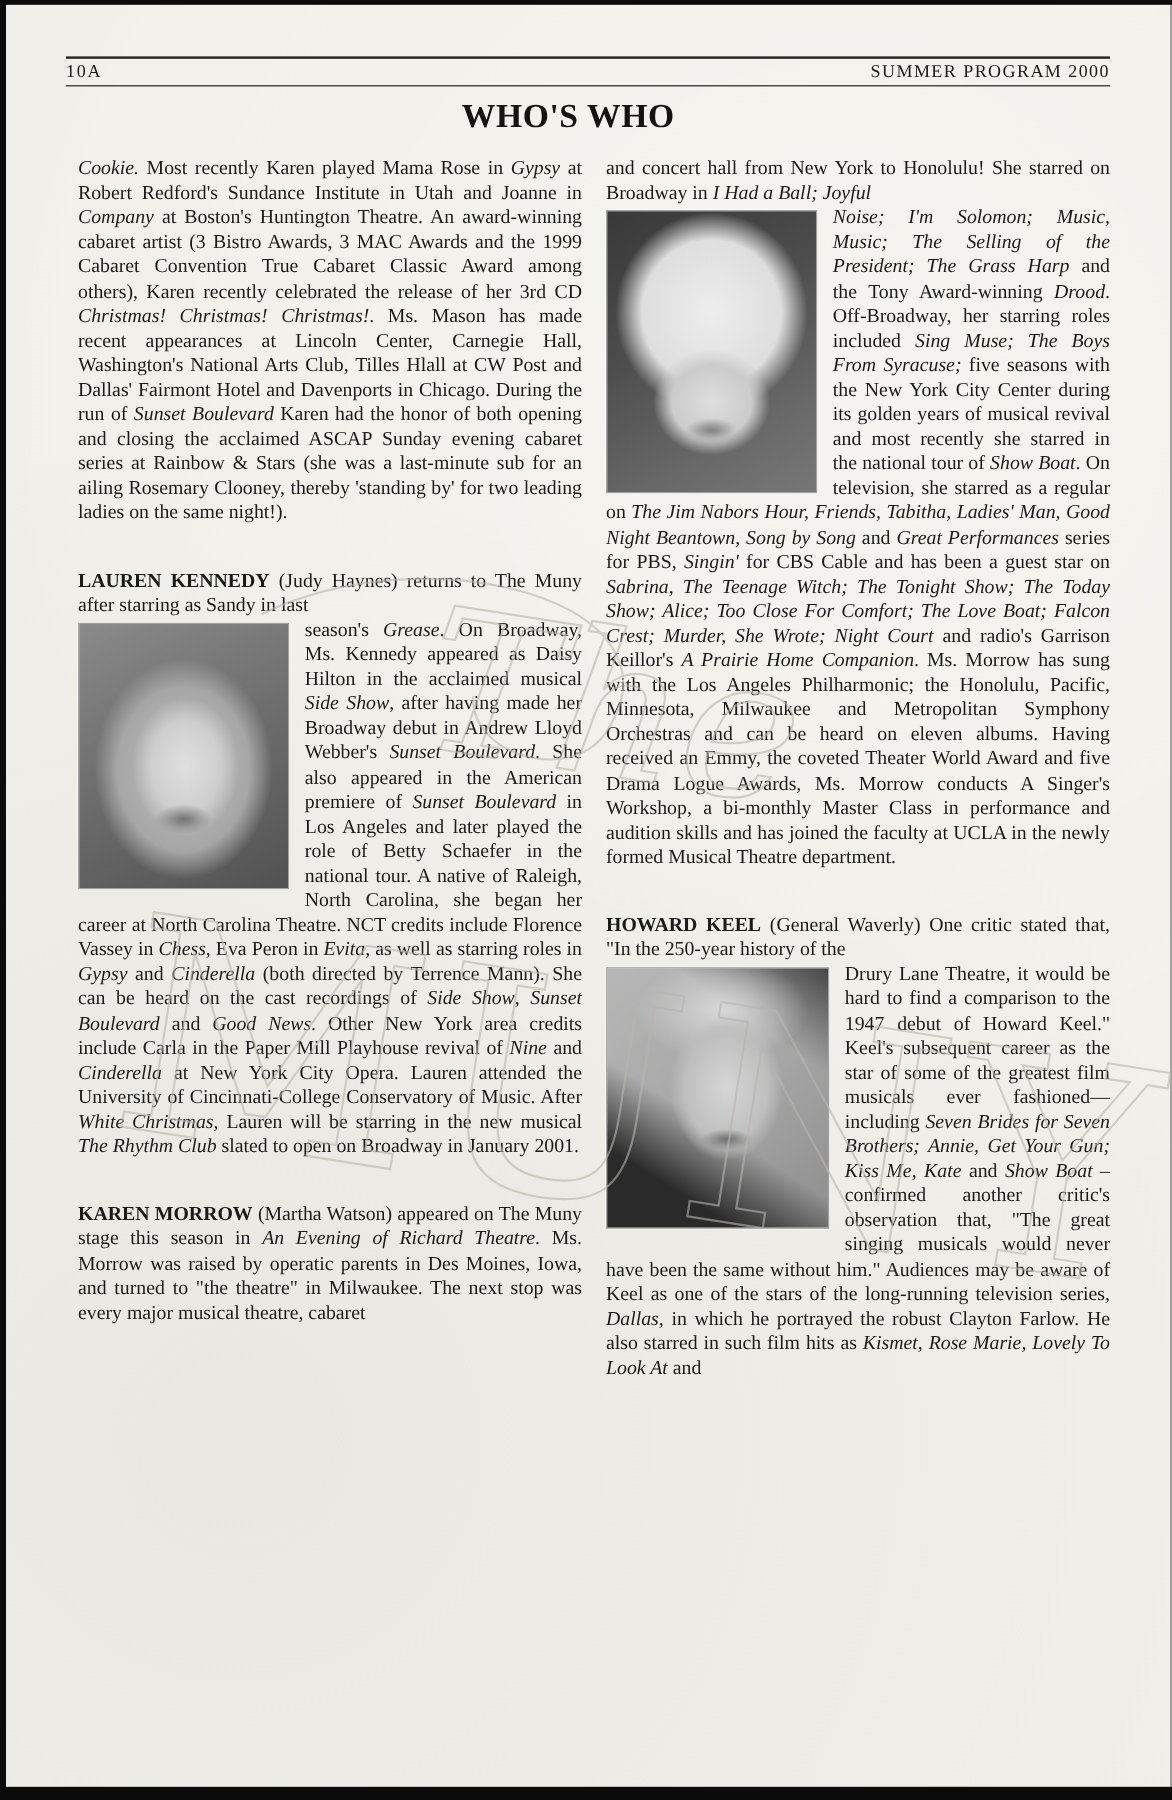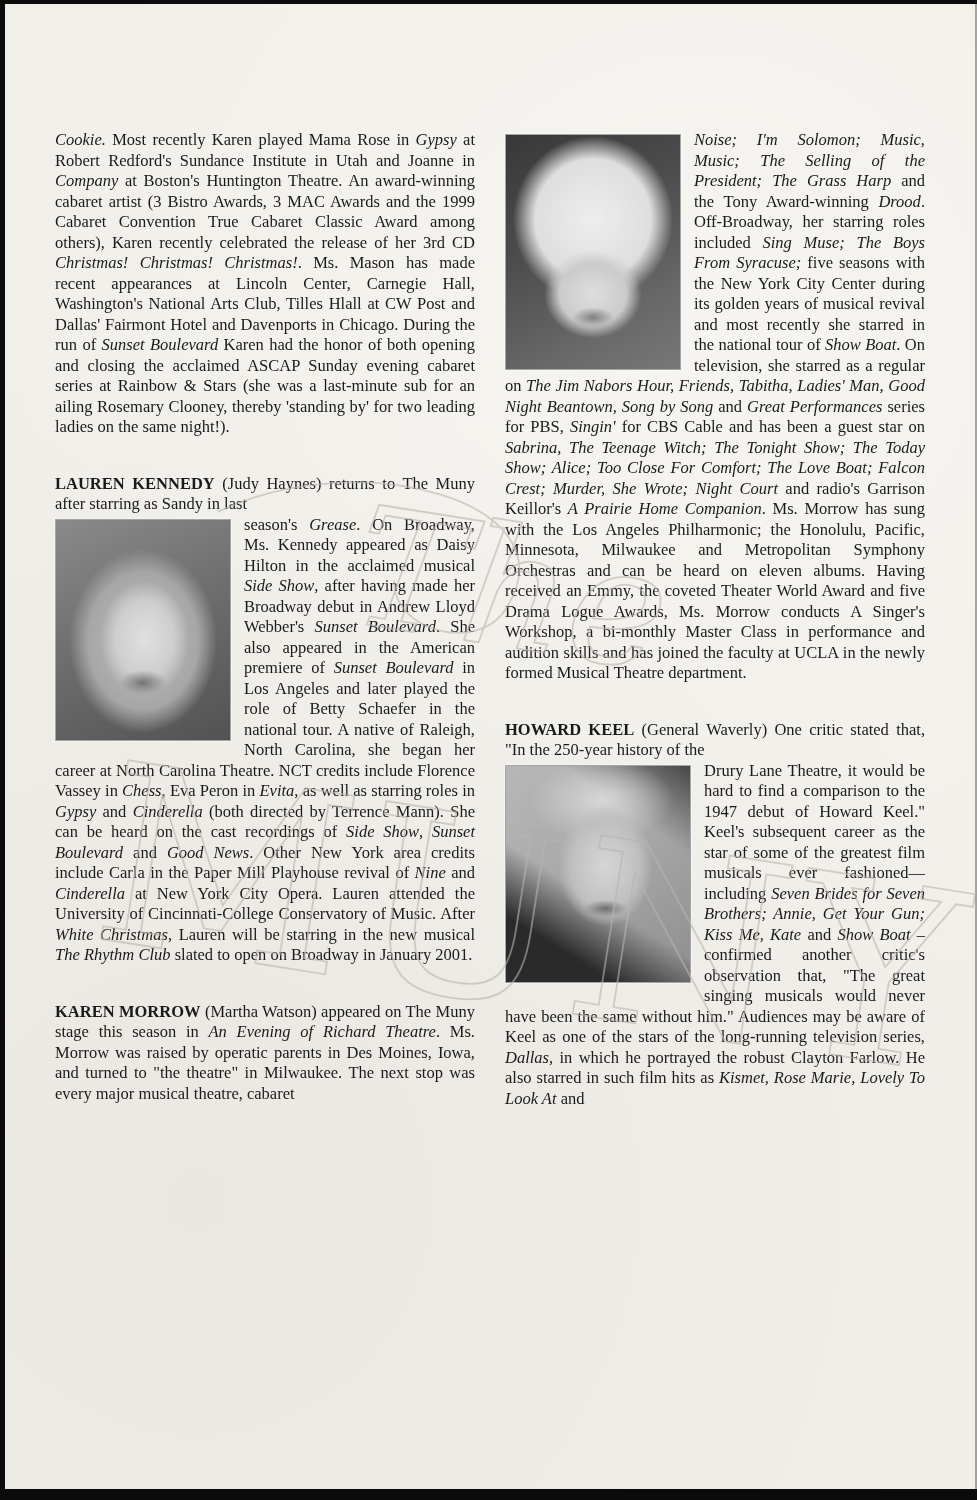--- a/index.html
+++ b/index.html
@@ -28,21 +28,21 @@
   .page-number{letter-spacing:1.5px;}
   .header-right{letter-spacing:1.2px;}
 
   h1.page-title{
     position:absolute;top:82px;left:0;right:30px;margin:0;
     text-align:center;font-size:28px;font-weight:bold;letter-spacing:.5px;
     color:#15120f;
   }
 
   .columns{
-    position:absolute;top:130px;left:55px;right:52px;
+    position:absolute;top:130px;left:65px;right:52px;
     display:flex;justify-content:space-between;
     z-index:1;
   }
   .col{width:420px;text-align:justify;font-size:16.5px;line-height:20.5px;}
   .bio-section + .bio-section{margin-top:36px;}
   .bio-body::after{content:"";display:block;clear:both;}
   p{margin:0;}
   .seg-b{font-weight:bold;}
   .seg-i{font-style:italic;}
 
@@ -81,21 +81,26 @@
 
   svg.watermark{
     position:absolute;left:0;top:0;z-index:2;pointer-events:none;opacity:.6;
   }
 </style>
 </head>
 <body>
 
 <div class="page">
 
+  <header class="masthead">
+    <span class="page-number">10A</span>
+    <span class="header-right">SUMMER PROGRAM 2000</span>
+  </header>
 
+  <h1 class="page-title">WHO'S WHO</h1>
 
   <div class="columns">
     <div class="col">
         <section class="bio-section">
           <div class="bio-body">
             <p class="bio-text"><span class="seg-i">Cookie.</span><span> Most recently Karen played Mama Rose in </span><span class="seg-i">Gypsy</span><span> at Robert Redford's Sundance Institute in Utah and Joanne in </span><span class="seg-i">Company</span><span> at Boston's Huntington Theatre. An award-winning cabaret artist (3 Bistro Awards, 3 MAC Awards and the 1999 Cabaret Convention True Cabaret Classic Award among others), Karen recently celebrated the release of her 3rd CD </span><span class="seg-i">Christmas! Christmas! Christmas!</span><span>. Ms. Mason has made recent appearances at Lincoln Center, Carnegie Hall, Washington's National Arts Club, Tilles Hlall at CW Post and Dallas' Fairmont Hotel and Davenports in Chicago.  During the run of </span><span class="seg-i">Sunset Boulevard</span><span> Karen had the honor of both opening and closing the acclaimed ASCAP Sunday evening cabaret series at Rainbow &amp; Stars (she was a last-minute sub for an ailing Rosemary Clooney, thereby 'standing by' for two leading ladies on the same night!).</span></p>
           </div>
         </section>
         <section class="bio-section">
           <p class="bio-lead"><span class="seg-b">LAUREN KENNEDY</span><span> (Judy Haynes) returns to The Muny after starring as Sandy in last</span></p>
@@ -105,20 +110,21 @@
           </div>
         </section>
         <section class="bio-section">
           <div class="bio-body">
             <p class="bio-text"><span class="seg-b">KAREN MORROW</span><span> (Martha Watson) appeared on The Muny stage this season in </span><span class="seg-i">An Evening of Richard Theatre</span><span>. Ms. Morrow was raised by operatic parents in Des Moines, Iowa, and turned to "the theatre" in Milwaukee. The next stop was every major musical theatre, cabaret</span></p>
           </div>
         </section>
       </div>
     <div class="col">
         <section class="bio-section">
+          <p class="bio-lead"><span>and concert hall from New York to Honolulu! She starred on Broadway in </span><span class="seg-i">I Had a Ball; Joyful</span></p>
           <div class="bio-body">
             <div class="photo morrow" role="img" aria-label="Karen Morrow portrait photo"></div>
             <p class="bio-text"><span class="seg-i">Noise; I'm Solomon; Music, Music; The Selling of the President; The Grass Harp</span><span> and the Tony Award-winning </span><span class="seg-i">Drood</span><span>. Off-Broadway, her starring roles included </span><span class="seg-i">Sing Muse; The Boys From Syracuse;</span><span> five seasons with the New York City Center during its golden years of musical revival and most recently she starred in the national tour of </span><span class="seg-i">Show Boat</span><span>. On television, she starred as a regular on </span><span class="seg-i">The Jim Nabors Hour, Friends, Tabitha, Ladies' Man, Good Night Beantown, Song by Song</span><span> and </span><span class="seg-i">Great Performances</span><span> series for PBS, </span><span class="seg-i">Singin'</span><span> for CBS Cable and has been a guest star on </span><span class="seg-i">Sabrina, The Teenage Witch; The Tonight Show; The Today Show; Alice; Too Close For Comfort; The Love Boat; Falcon Crest; Murder, She Wrote; Night Court</span><span> and radio's Garrison Keillor's </span><span class="seg-i">A Prairie Home Companion</span><span>. Ms. Morrow has sung with the Los Angeles Philharmonic; the Honolulu, Pacific, Minnesota, Milwaukee and Metropolitan Symphony Orchestras and can be heard on eleven albums. Having received an Emmy, the coveted Theater World Award and five Drama Logue Awards, Ms. Morrow conducts A Singer's Workshop, a bi-monthly Master Class in performance and audition skills and has joined the faculty at UCLA in the newly formed Musical Theatre department.</span></p>
           </div>
         </section>
         <section class="bio-section">
           <p class="bio-lead"><span class="seg-b">HOWARD KEEL</span><span> (General Waverly) One critic stated that, "In the 250-year history of the</span></p>
           <div class="bio-body">
             <div class="photo keel" role="img" aria-label="Howard Keel portrait photo"></div>
             <p class="bio-text"><span>Drury Lane Theatre, it would be hard to find a comparison to the 1947 debut of Howard Keel." Keel's subsequent career as the star of some of the greatest film musicals ever fashioned— including </span><span class="seg-i">Seven Brides for Seven Brothers; Annie, Get Your Gun; Kiss Me, Kate</span><span> and </span><span class="seg-i">Show Boat</span><span> – confirmed another critic's observation that, "The great singing musicals would never have been the same without him." Audiences may be aware of Keel as one of the stars of the long-running television series, </span><span class="seg-i">Dallas</span><span>, in which he portrayed the robust Clayton Farlow. He also starred in such film hits as </span><span class="seg-i">Kismet, Rose Marie, Lovely To Look At</span><span> and</span></p>

